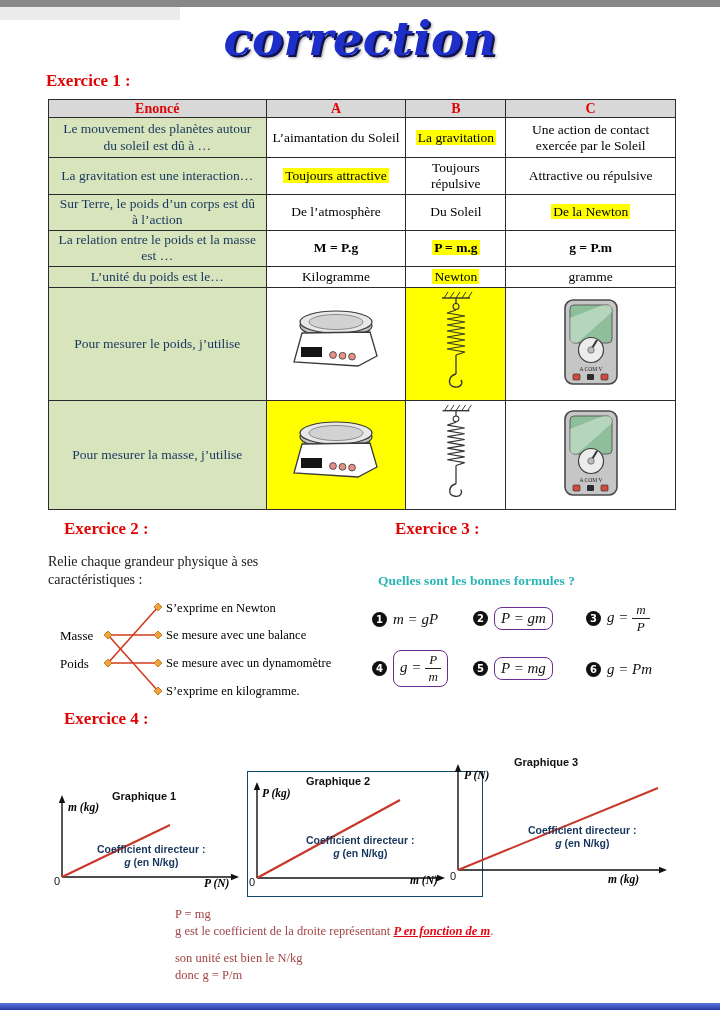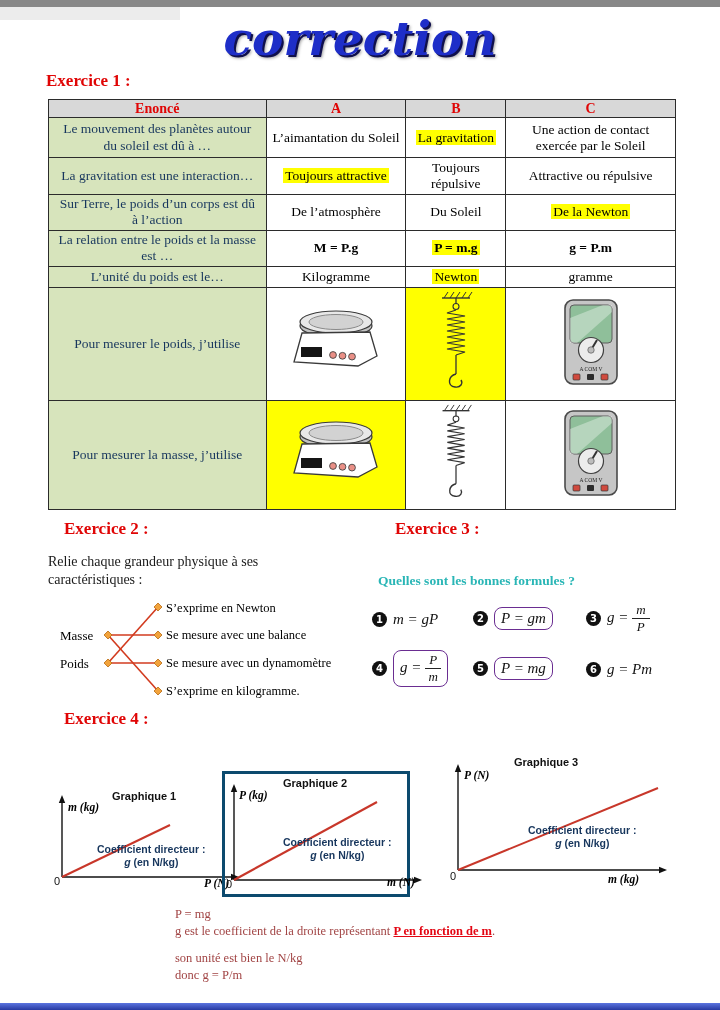--- a/index.html
+++ b/index.html
@@ -70,34 +70,34 @@
     text-align:center; margin-right:6px; vertical-align:middle;
   }
   .fexp { font:italic 15px "Liberation Serif", serif; color:#111; vertical-align:middle; }
   .boxed { border:1.7px solid #6a2d91; border-radius:8px; padding:2px 6px; display:inline-block; }
   .frac { display:inline-block; vertical-align:middle; text-align:center; font-size:13px; line-height:1.05; }
   .ft { display:block; border-bottom:1.3px solid #222; padding:0 4px 1px; }
   .fb { display:block; padding-top:1px; }
 
   .graph { position:absolute; }
   .g1 { left:52px; top:778px; width:192px; height:106px; }
-  .g2 { left:222px; top:764px; width:188px; height:126px; border:3px solid #0c4a6e; }
+  .g2 { left:247px; top:764px; width:236px; height:126px; border:1px solid #0c4a6e; }
   .g3 { left:450px; top:747px; width:228px; height:140px; }
   .gtitle { position:absolute; font:bold 11px "Liberation Sans", sans-serif; color:#111; }
   .glabel { position:absolute; font:bold italic 11.5px "Liberation Serif", serif; color:#000; white-space:nowrap; }
   .gzero { position:absolute; font:11px "Liberation Sans", sans-serif; color:#111; }
   .gcoef {
     position:absolute; text-align:center; font:bold 10.5px "Liberation Sans", sans-serif;
     color:#17365d; line-height:1.25; white-space:nowrap;
   }
   .gsvg { position:absolute; left:0; top:0; }
 
   .conclusion { position:absolute; left:175px; top:900px; font-size:12.5px; color:#a14444; line-height:1.2; }
   .conclusion .cline { margin-bottom:2px; }
-  .c-emph { color:#e30613; font-weight:bold; text-decoration:underline; }
+  .c-emph { color:#e30613; font-weight:bold; font-style:italic; text-decoration:underline; }
   .c-gap { height:10px; }
 
   .credit {
     position:absolute; right:28px; top:936px;
     font:bold italic 41px "DejaVu Serif", serif; color:#1f2fd4;
     text-shadow:2px 2px 0 #0c1560, 3px 3px 3px rgba(0,0,0,.35);
   }
 
   .bottom-bar {
     position:absolute; left:0; bottom:0; width:100%; height:14px;

